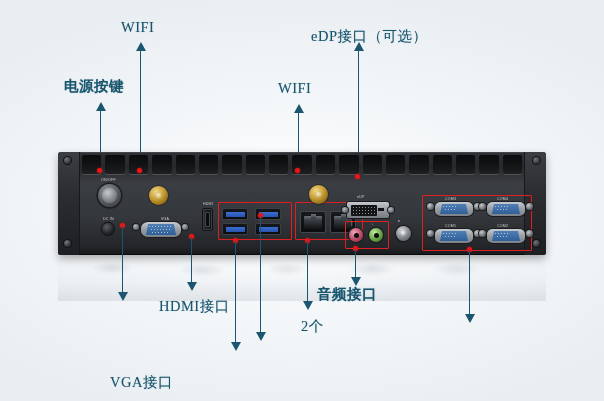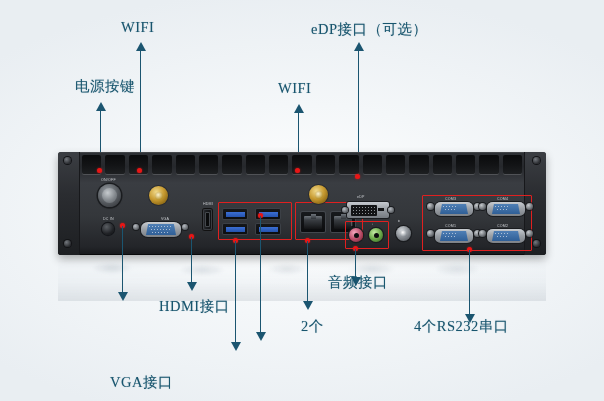--- a/index.html
+++ b/index.html
@@ -18,21 +18,21 @@
   
   .label{
     position:absolute;
     color:#18556e;
     font-family:"Liberation Serif","DejaVu Serif",serif;
     white-space:pre;
     line-height:1.18;
     letter-spacing:.5px;
     text-shadow:0 0 1px rgba(24,85,110,.35);
   }
-  .label.b{font-weight:normal;margin-left:11px;}
+  .label.b{font-weight:bold;}
   .label.sz14{font-size:14.5px;}
 
   
   .lead{position:absolute;background:#1b5570;width:1.4px;}
   .head{position:absolute;width:0;height:0;}
   .head.up{
     border-left:5px solid transparent;border-right:5px solid transparent;
     border-bottom:9px solid #1b5570;
   }
   .head.down{
@@ -224,21 +224,21 @@
   }
 </style>
 </head>
 <body>
 
 <div id="stage">
 
   <div class="label b sz14" style="left:64px;top:78px;">电源按键</div>
   <div class="label sz14" style="left:121px;top:19px;">WIFI</div>
   <div class="label sz14" style="left:278px;top:80px;">WIFI</div>
-  <div class="label sz14" style="left:311px;top:21px;">eDP接口（可选）</div>
+  <div class="label sz14" style="left:311px;top:28px;">eDP接口（可选）</div>
 
   <div class="lead" style="left:100px;top:110px;height:58px;"></div>
   <div class="head up" style="left:95.5px;top:102px;"></div>
 
   <div class="lead" style="left:140px;top:50px;height:120px;"></div>
   <div class="head up" style="left:135.5px;top:42px;"></div>
 
   <div class="lead" style="left:298px;top:112px;height:58px;"></div>
   <div class="head up" style="left:293.5px;top:104px;"></div>
 
@@ -484,16 +484,15 @@
   <div class="head down" style="left:350.5px;top:277px;"></div>
 
   <div class="lead" style="left:469px;top:250px;height:66px;"></div>
   <div class="head down" style="left:464.5px;top:314px;"></div>
 
   <div class="label sz14" style="left:110px;top:374px;">VGA接口</div>
   <div class="label sz14" style="left:159px;top:298px;">HDMI接口</div>
 
   <div class="label sz14" style="left:301px;top:318px;">2个</div>
 
-  <div class="label b sz14" style="left:317px;top:274px;">音频接口</div>
-  <div class="label sz14" style="left:414px;top:318px;">4个RS232串口</div>
+  <div class="label b sz14" style="left:317px;top:286px;">音频接口</div>
 
 </div>
 
 </body></html>

